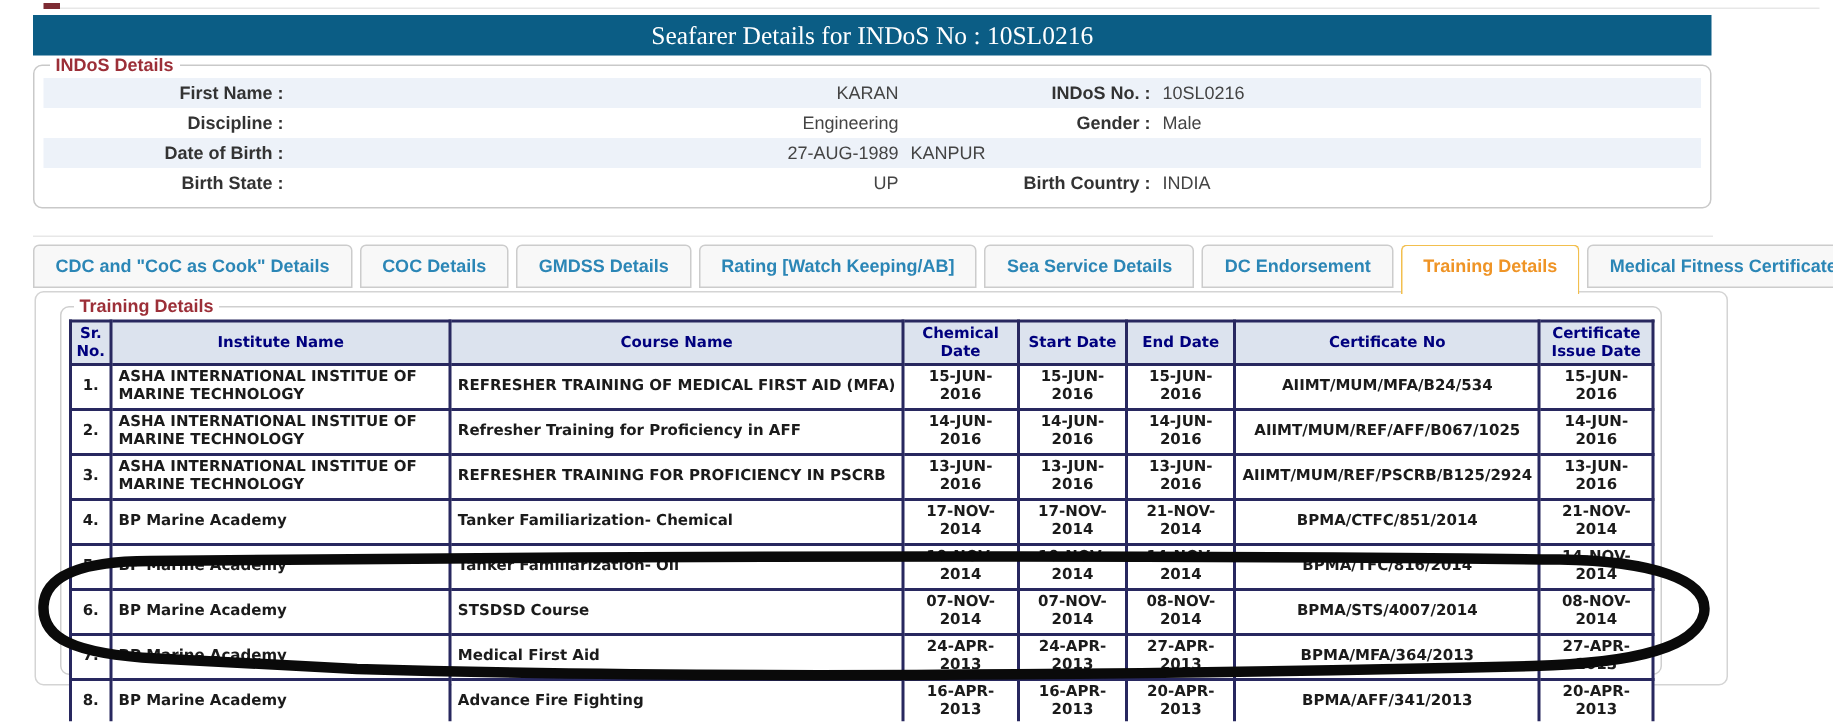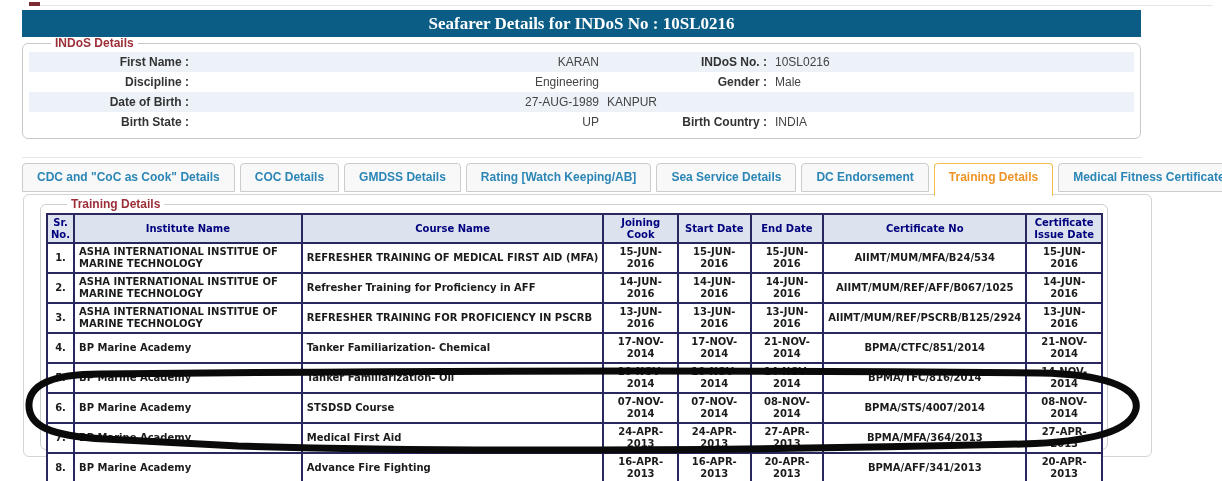--- a/index.html
+++ b/index.html
@@ -8,29 +8,29 @@
     position:relative; width:1222px; height:481px; background:#ffffff;
     font-family:"Liberation Sans", sans-serif; overflow:hidden;
   }
   .hairline { position:absolute; height:1px; background:#e7e7e7; }
   .red-mark { position:absolute; left:29px; top:2px; width:11px; height:4px; background:#7d2b33; }
 
   
   .banner {
     position:absolute; left:22px; top:10px; width:1119px; height:27px;
     background:#0b5d85; color:#ffffff; text-align:center; line-height:27px;
-    font-family:"Liberation Serif", serif; font-weight:bold; font-size:17px;
+    font-family:"Liberation Serif", serif; font-weight:normal; font-size:17px;
   }
 
   
   fieldset {
     border:1px solid #c9c9c9; border-radius:6px; background:#fff;
   }
   legend {
-    color:#9c2f38; font-weight:bold; font-size:12px; padding:0 4px; margin-left:22px;
+    color:#9c2f38; font-weight:bold; font-size:12px; padding:0 4px; margin-left:4px;
   }
   #indos-fieldset { position:absolute; left:22px; top:36px; width:1119px; height:103px; padding:2px 6px 6px; }
   .info-row { display:flex; align-items:center; height:20px; font-size:12px; }
   .info-row.striped { background:#edf2f9; }
   .lab { font-weight:bold; color:#333; text-align:right; }
   .val { color:#444; padding-left:8px; }
   .l1 { width:160px;padding-left:20px; } .v1 { width:410px;text-align:right; } .l2 { width:168px; } .v2 { flex:1; }
 
   
   .tabbar { position:absolute; left:22px; top:163px; display:flex; gap:5px; align-items:flex-start; z-index:4; }
@@ -135,21 +135,21 @@
           <col style="width: 82px;">
           <col style="width: 82px;">
           <col style="width: 176px;">
           <col style="width: 78px;">
         </colgroup>
       <thead>
           <tr>
             <th>Sr. No.</th>
             <th>Institute Name</th>
             <th>Course Name</th>
-            <th>Joining Cook</th>
+            <th>Chemical Date</th>
             <th>Start Date</th>
             <th>End Date</th>
             <th>Certificate No</th>
             <th>Certificate Issue Date</th>
           </tr>
         </thead>
       <tbody>
           <tr>
             <td class="c">1.</td>
             <td class="l">ASHA INTERNATIONAL INSTITUE OF MARINE TECHNOLOGY</td>

